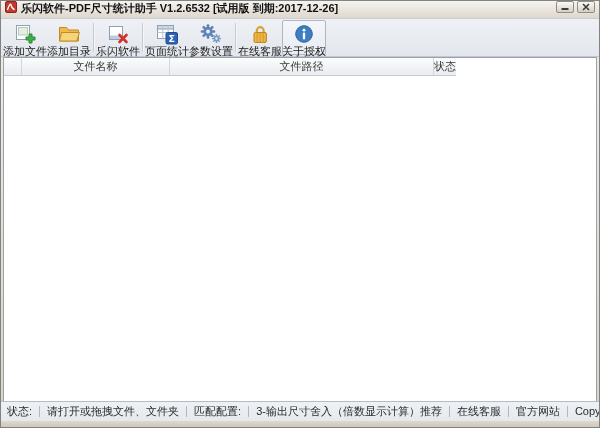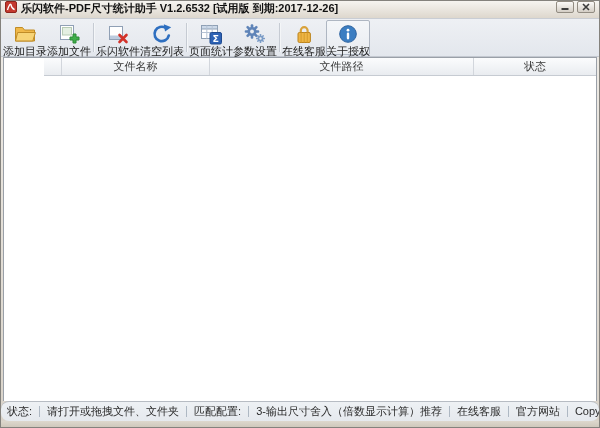--- a/index.html
+++ b/index.html
@@ -64,25 +64,24 @@
   }
   .tb-sep {
     width: 1px; margin: 3px 2px;
     background: #c6cbd3;
     box-shadow: 1px 0 0 #f4f6f8;
   }
   
   .grid-area {
     flex: 1 1 auto;
     margin: 0 2px;
-    display: flex; flex-direction: column;
+    display: flex; flex-direction: row;
     border: 1px solid #9aa0a8; border-bottom: none;
     background: #fff;
     min-height: 0;
-    padding-left: 40px;
   }
   .thead {
     flex: 0 0 18px; height: 18px;
     display: flex;
     background: linear-gradient(#fbfcfd, #e9ecf0);
     border-bottom: 1px solid #c6cbd2;
   }
   .th {
     display: flex; align-items: center; justify-content: center;
     border-right: 1px solid #d2d6dc;
@@ -99,21 +98,20 @@
   
   .statusbar {
     flex: 0 0 20px; height: 20px;
     margin-top: 0;
     display: flex; align-items: center;
     background: linear-gradient(#eef1f4, #e5e9ee);
     border-top: 1px solid #b7bcc3;
     padding: 0 6px;
     font-size: 11px; color: #2b2b2b;
     white-space: nowrap;
-    border-radius: 8px;
   }
   .sb-sep {
     width: 1px; height: 11px;
     background: #aeb8c3;
     margin: 0 7px;
     flex: 0 0 1px;
   }
   .sb-spacer { flex: 1 1 auto; }
   .sb-item { flex: 0 0 auto; }
   .bottom-frame { flex: 0 0 6px; background: linear-gradient(#ddd7cd, #cfc8bc); }
@@ -143,60 +141,51 @@
         </svg>
       </span>
     </span>
   </div>
 
   <div class="toolbar">
 
     <div class="tb-btn">
       <span class="tb-icon">
         <svg viewBox="0 0 24 22">
-          <path d="M2.5 4.5 h7 l2 2.5 h10 v11 h-19 z" fill="#f0b94a" stroke="#c08c27"></path>
-          <path d="M4.6 9.5 h17.8 l-2.6 8.5 h-17.3 z" fill="#f7d477" stroke="#c08c27"></path>
-        </svg>
-      </span>
-      <span class="tb-label">添加目录</span>
-    </div>
-
-    <div class="tb-btn">
-      <span class="tb-icon">
-        <svg viewBox="0 0 24 22">
           <rect x="3.5" y="2.5" width="13" height="14" fill="#fff" stroke="#90a0b5"></rect>
           <rect x="5.5" y="4.5" width="9" height="7.5" fill="#e4efe2" stroke="#b7cbb4"></rect>
           <path d="M16 11 h3 v3 h3 v3 h-3 v3 h-3 v-3 h-3 v-3 h3 z" fill="#3fae49" stroke="#2c8a36"></path>
         </svg>
       </span>
       <span class="tb-label">添加文件</span>
     </div>
 
+    <div class="tb-btn">
+      <span class="tb-icon">
+        <svg viewBox="0 0 24 22">
+          <path d="M2.5 4.5 h7 l2 2.5 h10 v11 h-19 z" fill="#f0b94a" stroke="#c08c27"></path>
+          <path d="M4.6 9.5 h17.8 l-2.6 8.5 h-17.3 z" fill="#f7d477" stroke="#c08c27"></path>
+        </svg>
+      </span>
+      <span class="tb-label">添加目录</span>
+    </div>
+
     <div class="tb-sep"></div>
 
     <div class="tb-btn">
       <span class="tb-icon">
         <svg viewBox="0 0 24 22">
           <rect x="3.5" y="3.5" width="13" height="13" fill="#fff" stroke="#90a0b5"></rect>
           <rect x="4" y="12.5" width="12" height="3.5" fill="#bccbde"></rect>
           <path d="M13.5 12 L20.5 19 M20.5 12 L13.5 19" stroke="#d23229" stroke-width="2.6" stroke-linecap="round"></path>
         </svg>
       </span>
       <span class="tb-label">乐闪软件</span>
     </div>
 
-    <div class="tb-btn">
-      <span class="tb-icon">
-        <svg viewBox="0 0 24 22">
-          <path d="M18.8 12.5 A 7.2 7.2 0 1 1 15.8 5" fill="none" stroke="#2e6fc0" stroke-width="2.7" stroke-linecap="round"></path>
-          <polygon points="13.8,1.2 21.2,4.2 15,8.6" fill="#2e6fc0"></polygon>
-        </svg>
-      </span>
-      <span class="tb-label">清空列表</span>
-    </div>
 
     <div class="tb-sep"></div>
 
     <div class="tb-btn">
       <span class="tb-icon">
         <svg viewBox="0 0 24 22">
           <rect x="2.5" y="2.5" width="16" height="13" fill="#fff" stroke="#8fa0b5"></rect>
           <rect x="2.5" y="2.5" width="16" height="3.5" fill="#ccd9e9" stroke="#8fa0b5"></rect>
           <path d="M2.5 9.5 h16 M7.8 2.5 v13 M13.2 2.5 v13" stroke="#b6c3d4" fill="none"></path>
           <rect x="11" y="9.5" width="11.5" height="11.5" rx="1.5" fill="#2d62b5" stroke="#1f4a8f"></rect>

